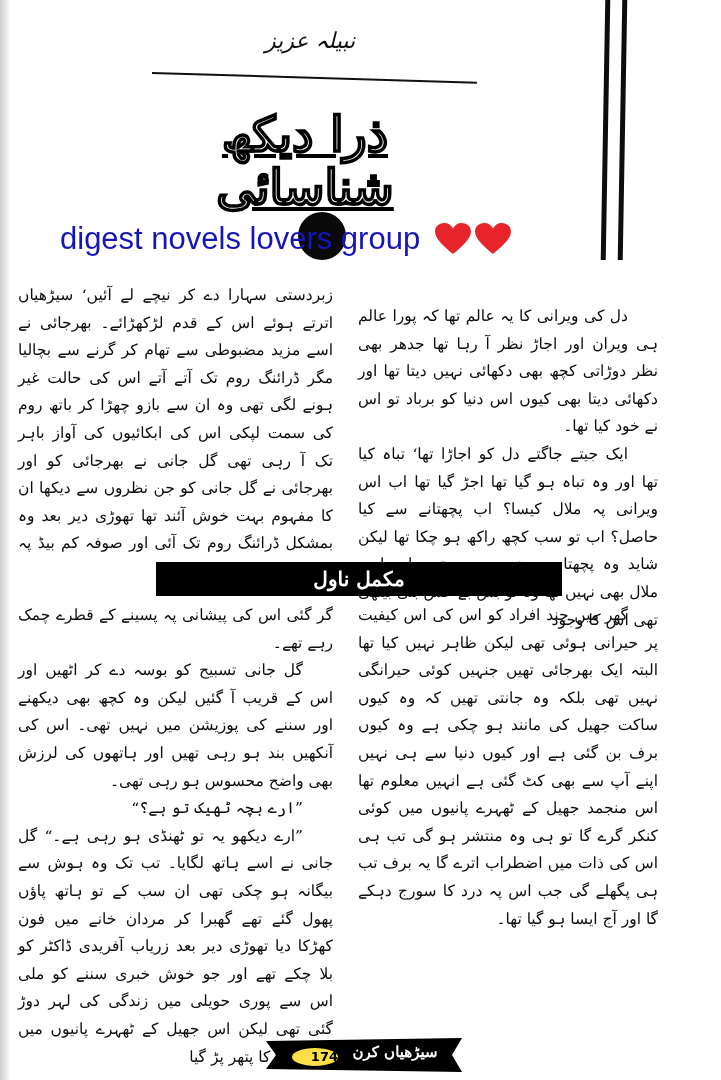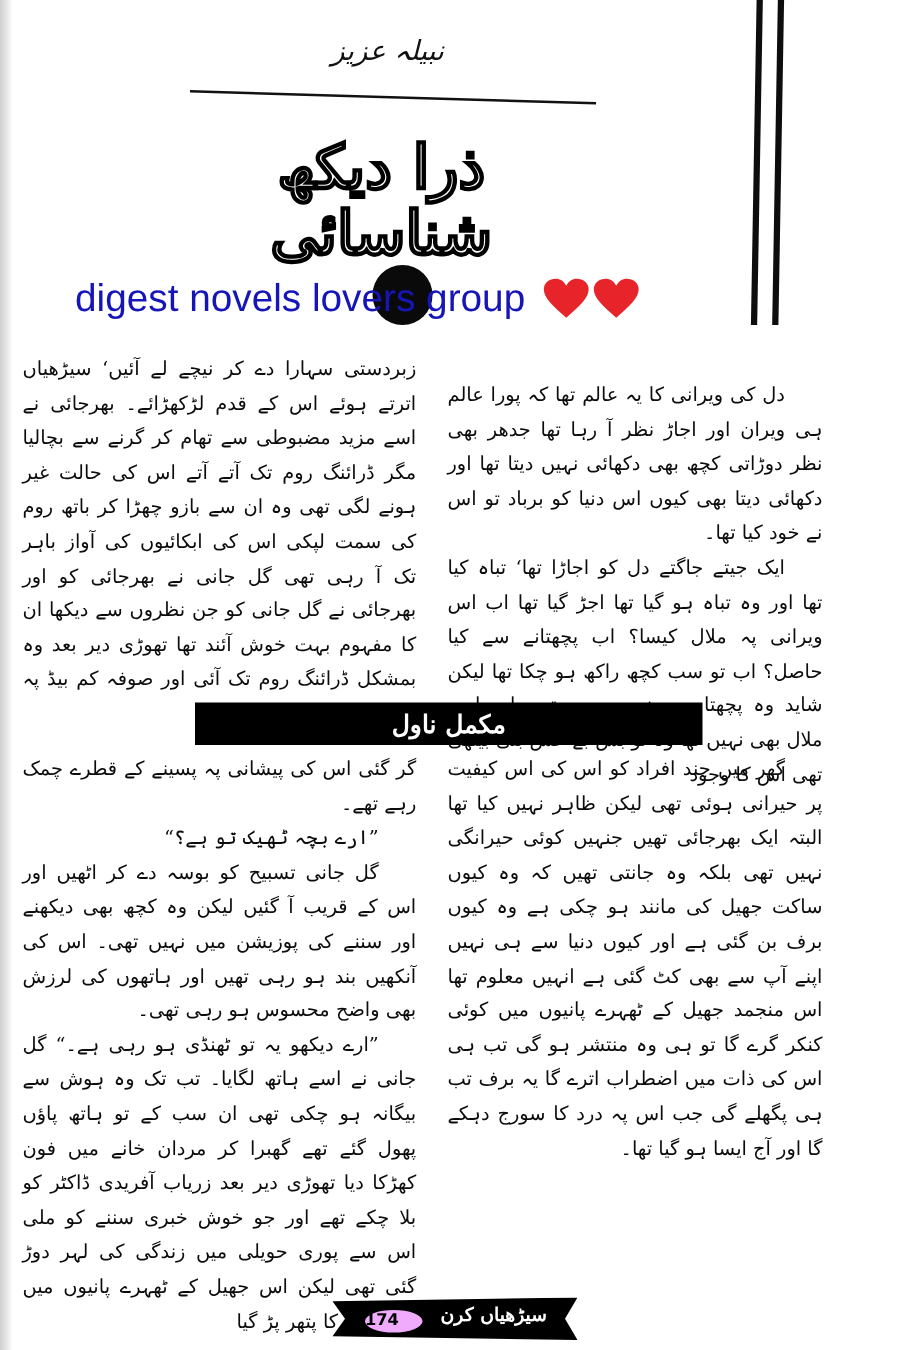--- a/index.html
+++ b/index.html
@@ -18,21 +18,21 @@
     position: absolute; left: 245px; top: 28px; width: 130px; text-align: center;
     font-family: "DejaVu Serif", serif; font-size: 22px; direction: rtl; font-style: italic;
   }
   .author-line {
     position: absolute; left: 152px; top: 72px; width: 325px; height: 2px; background: #111;
     transform: rotate(1.7deg); transform-origin: left center;
   }
   .title-text {
     position: absolute; left: 200px; top: 108px; width: 210px; text-align: center; direction: rtl;
     font-family: "DejaVu Serif", serif; font-size: 48px; color: #fff;
-    -webkit-text-stroke: 2px #000; font-weight: bold; line-height: 1.1;
+    -webkit-text-stroke: 2px #000; font-weight: bold; line-height: 1.1; text-decoration: underline;
   }
   .title-blob {
     position: absolute; left: 298px; top: 212px; width: 48px; height: 48px; border-radius: 50%; background: #0a0a0a;
   }
   .watermark {
     position: absolute; left: 60px; top: 217px; height: 44px; display: flex; align-items: center;
     font-family: "Liberation Sans", sans-serif; font-size: 31px; color: #1515b8; white-space: nowrap;
   }
   .hearts { margin-left: 14px; display: flex; gap: 2px; }
   .heart { width: 38px; height: 34px; }
@@ -46,21 +46,21 @@
     position: absolute; left: 156px; top: 562px; width: 406px; height: 34px; background: #000;
     display: flex; align-items: center; justify-content: center;
   }
   .banner span { color: #fff; font-family: "DejaVu Serif", serif; font-size: 20px; direction: rtl; font-weight: bold; }
   .footer-badge {
     position: absolute; left: 266px; top: 1038px; width: 196px; height: 34px;
   }
   .footer-badge svg { position: absolute; left: 0; top: 0; }
   .page-number {
     position: absolute; left: 290px; top: 1046px; width: 46px; height: 18px; border-radius: 50%;
-    background: #f0abfc; border: 2px solid #000; text-align: left; font-family: "DejaVu Sans", sans-serif;
+    background: #fde047; border: 2px solid #000; text-align: right; font-family: "DejaVu Sans", sans-serif;
     font-size: 13px; font-weight: bold; line-height: 18px; color: #000;
   }
   .magazine-name {
     position: absolute; left: 345px; top: 1043px; width: 100px; text-align: center; direction: rtl;
     color: #fff; font-family: "DejaVu Serif", serif; font-size: 15px; font-weight: bold;
   }
 </style>
 </head>
 <body>
 
@@ -98,22 +98,22 @@
 <div class="banner">
   <span>مکمل ناول</span>
 </div>
 
 <div class="col" style="left:358px; top:602px; width:300px;">
   <p class="indent">گھر میں چند افراد کو اس کی اس کیفیت پر حیرانی ہوئی تھی لیکن ظاہر نہیں کیا تھا البتہ ایک بھرجائی تھیں جنہیں کوئی حیرانگی نہیں تھی بلکہ وہ جانتی تھیں کہ وہ کیوں ساکت جھیل کی مانند ہو چکی ہے وہ کیوں برف بن گئی ہے اور کیوں دنیا سے ہی نہیں اپنے آپ سے بھی کٹ گئی ہے انہیں معلوم تھا اس منجمد جھیل کے ٹھہرے پانیوں میں کوئی کنکر گرے گا تو ہی وہ منتشر ہو گی تب ہی اس کی ذات میں اضطراب اترے گا یہ برف تب ہی پگھلے گی جب اس پہ درد کا سورج دہکے گا اور آج ایسا ہو گیا تھا۔</p>
 </div>
 
 <div class="col" style="left:18px; top:602px; width:315px;">
   <p>گر گئی اس کی پیشانی پہ پسینے کے قطرے چمک رہے تھے۔</p>
+  <p class="indent">گل جانی تسبیح کو بوسہ دے کر اٹھیں اور اس کے قریب آ گئیں لیکن وہ کچھ بھی دیکھنے اور سننے کی پوزیشن میں نہیں تھی۔ اس کی آنکھیں بند ہو رہی تھیں اور ہاتھوں کی لرزش بھی واضح محسوس ہو رہی تھی۔</p>
   <p class="indent">”ارے بچہ ٹھیک تو ہے؟“</p>
-  <p class="indent">گل جانی تسبیح کو بوسہ دے کر اٹھیں اور اس کے قریب آ گئیں لیکن وہ کچھ بھی دیکھنے اور سننے کی پوزیشن میں نہیں تھی۔ اس کی آنکھیں بند ہو رہی تھیں اور ہاتھوں کی لرزش بھی واضح محسوس ہو رہی تھی۔</p>
   <p class="indent">”ارے دیکھو یہ تو ٹھنڈی ہو رہی ہے۔“ گل جانی نے اسے ہاتھ لگایا۔ تب تک وہ ہوش سے بیگانہ ہو چکی تھی ان سب کے تو ہاتھ پاؤں پھول گئے تھے گھبرا کر مردان خانے میں فون کھڑکا دیا تھوڑی دیر بعد زریاب آفریدی ڈاکٹر کو بلا چکے تھے اور جو خوش خبری سننے کو ملی اس سے پوری حویلی میں زندگی کی لہر دوڑ گئی تھی لیکن اس جھیل کے ٹھہرے پانیوں میں اضطراب کا پتھر پڑ گیا</p>
 </div>
 
 <div class="footer-badge">
   <svg width="196" height="34" viewBox="0 0 196 34">
     <path d="M0 3 L196 0 L186 17 L196 34 L0 31 L10 17 Z" fill="#000"></path>
   </svg>
 </div>
 <div class="page-number">174</div>
 <div class="magazine-name">سیڑھیاں کرن</div>

